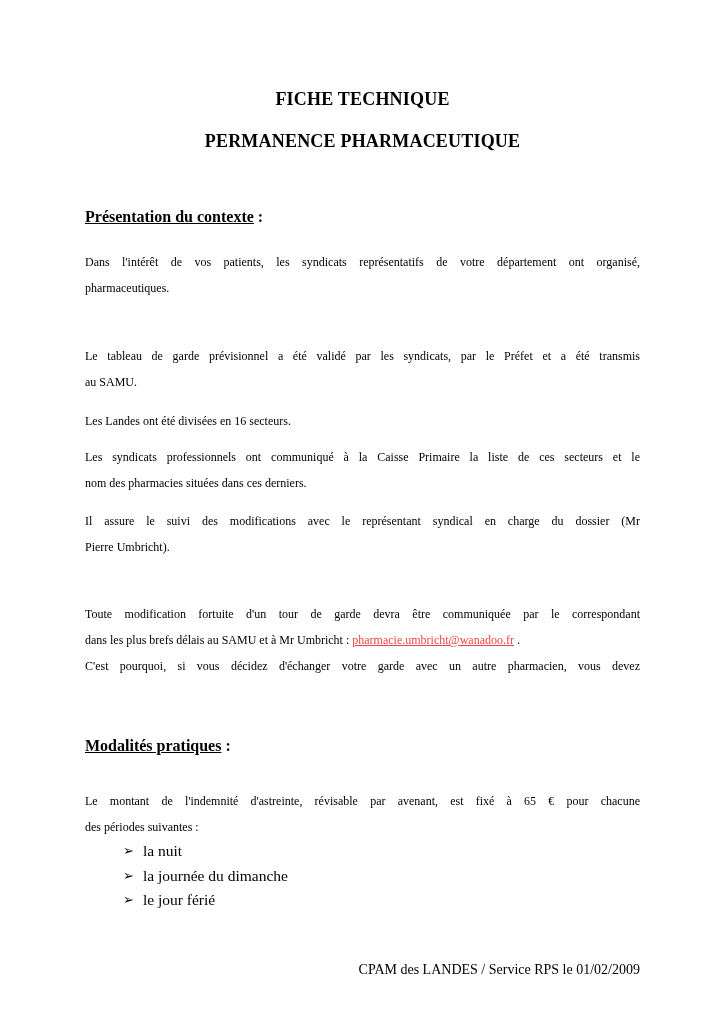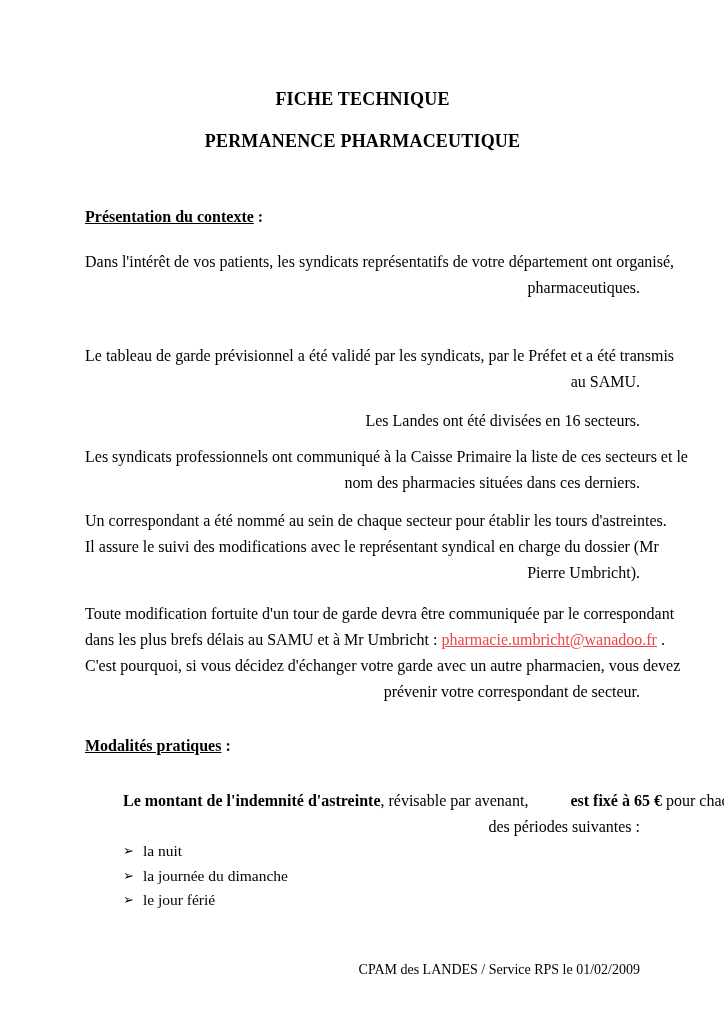--- a/index.html
+++ b/index.html
@@ -15,24 +15,24 @@
   .block { position: absolute; left: 85px; width: 555px; }
   .doc-title {
     font-weight: bold;
     font-size: 18px;
     line-height: 22px;
     text-align: center;
     letter-spacing: 0.2px;
   }
   .heading { font-size: 16px; font-weight: bold; line-height: 26px; }
   .u { text-decoration: underline; }
-  .para { font-size: 16px; }
-  .ln { line-height: 26px; height: 26px; overflow: visible; white-space: nowrap; text-align: right; }
+  .para { font-size: 12px; }
+  .ln { line-height: 26px; height: 26px; overflow: visible; white-space: nowrap; }
   .j { text-align: justify; text-align-last: justify; }
-  .b { font-weight: bold; margin-left: 38px; }
+  .b { font-weight: normal; }
   a.link { color: #ef4444; text-decoration: underline; cursor: pointer; }
   .bullet-row {
     position: absolute;
     left: 123px;
     font-size: 15.5px;
     line-height: 25px;
     white-space: nowrap;
   }
   .marker {
     display: inline-block;
@@ -75,32 +75,30 @@
   <div class="block para" style="top:408px">
     <div class="ln">Les Landes ont été divisées en 16 secteurs.</div>
   </div>
 
   <div class="block para" style="top:444px">
     <div class="ln j">Les syndicats professionnels ont communiqué à la Caisse Primaire la liste de ces secteurs et le</div>
     <div class="ln">nom des pharmacies situées dans ces derniers.</div>
   </div>
 
   <div class="block para" style="top:508px">
-    <div class="ln">Un correspondant a été nommé au sein de chaque secteur pour établir les tours d'astreintes.</div>
     <div class="ln j">Il assure le suivi des modifications avec le représentant syndical en charge du dossier (Mr</div>
     <div class="ln">Pierre Umbricht).</div>
   </div>
 
   <div class="block para" style="top:601px">
     <div class="ln j">Toute modification fortuite d'un tour de garde devra être communiquée par le correspondant</div>
     <div class="ln">
       <span>dans les plus brefs délais au SAMU et à Mr Umbricht : </span><a class="link">pharmacie.umbricht@wanadoo.fr</a><span> .</span>
     </div>
     <div class="ln j">C'est pourquoi, si vous décidez d'échanger votre garde avec un autre pharmacien, vous devez</div>
-    <div class="ln">prévenir votre correspondant de secteur.</div>
   </div>
 
   <div class="block heading" style="top:733px">
     <span class="u">Modalités pratiques</span><span> :</span>
   </div>
 
   <div class="block para" style="top:788px">
     <div class="ln j">
       <span class="b">Le montant de l'indemnité d'astreinte</span><span>, révisable par avenant, </span><span class="b">est fixé à 65 €</span><span> pour chacune</span>
     </div>

